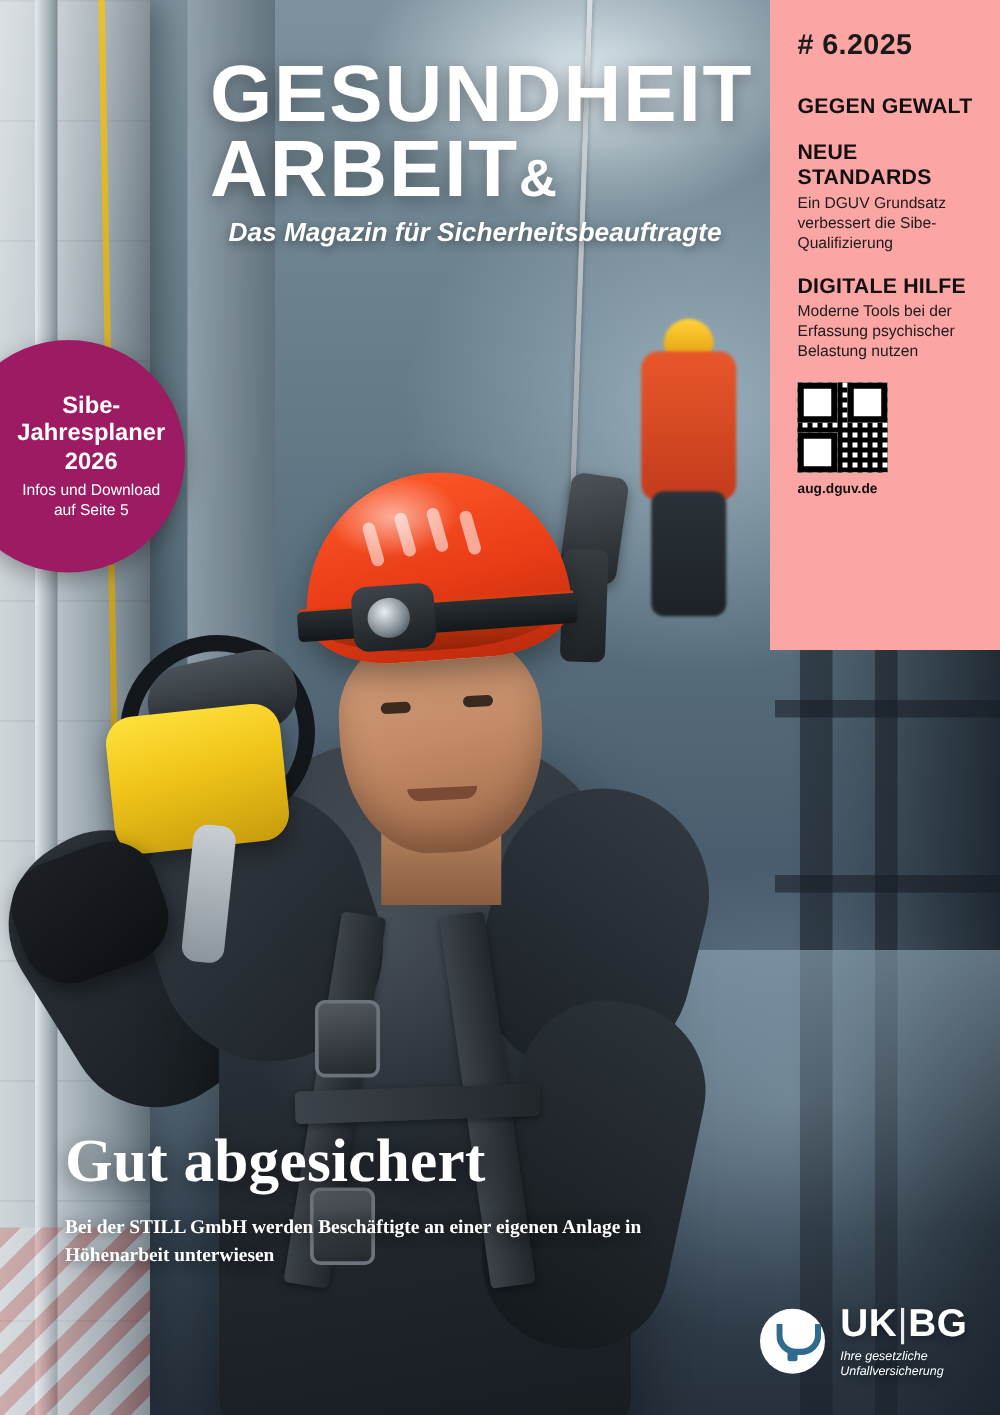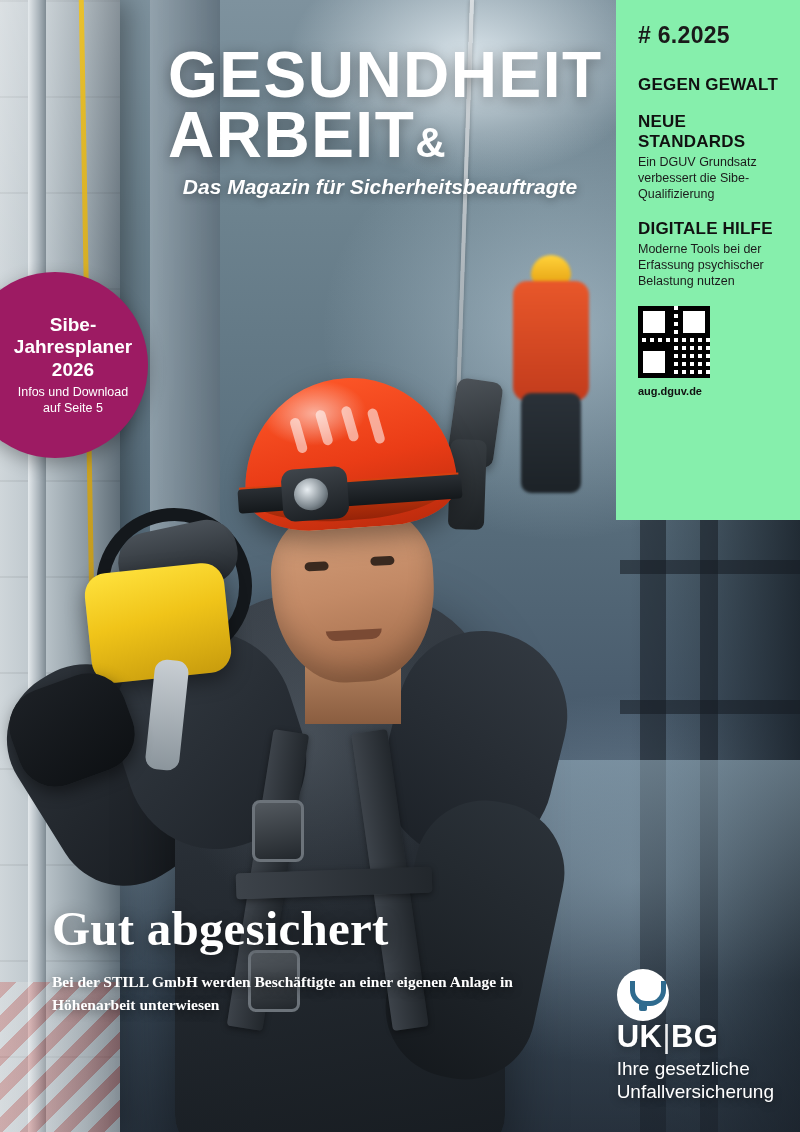--- a/index.html
+++ b/index.html
@@ -269,21 +269,21 @@
     background: linear-gradient(170deg, #53595f, #23282d);
     border: 3px solid #6c737a;
   }
 
   
   .info-panel {
     position: absolute;
     right: 0; top: 0;
     width: 184px;
     height: 520px;
-    background: #86efac;
+    background: #fca5a5;
     padding: 22px 20px 0 22px;
     box-sizing: border-box;
   }
   .issue {
     font-size: 23px;
     font-weight: bold;
     color: #1a1a1a;
     letter-spacing: 0.3px;
     margin: 0 0 26px 0;
     font-family: "Liberation Sans", sans-serif;
@@ -403,21 +403,20 @@
     text-shadow: 0 2px 10px rgba(0,0,0,0.5);
   }
 
   
   .logo {
     position: absolute;
     right: 26px; bottom: 28px;
     display: flex;
     align-items: flex-start;
     color: #fff;
-    flex-direction: column;
   }
   .logo-mark {
     width: 52px; height: 52px;
     border-radius: 50%;
     background: #ffffff;
     margin-right: 12px;
     position: relative;
     margin-top: 4px;
   }
   .logo-mark:before {
@@ -438,23 +437,24 @@
     border-radius: 2px;
   }
   .logo-text { line-height: 1; }
   .logo-ukbg {
     font-size: 31px; font-weight: bold; letter-spacing: 0.5px;
     text-shadow: 0 2px 8px rgba(0,0,0,0.4);
   }
   .logo-ukbg .bar { font-weight: normal; opacity: .9; }
   .logo-tagline {
     margin-top: 6px;
-    font-size: 19px;
+    font-size: 10px;
     line-height: 1.2;
     text-shadow: 0 2px 8px rgba(0,0,0,0.45);
+    font-style: italic;
   }
 
   
   .floor-mark {
     position: absolute;
     left: 0; bottom: 0; width: 120px; height: 150px;
     background: repeating-linear-gradient(135deg, rgba(200,60,50,0.5) 0 12px, rgba(235,235,235,0.5) 12px 24px);
     opacity: .55;
   }
 </style>

